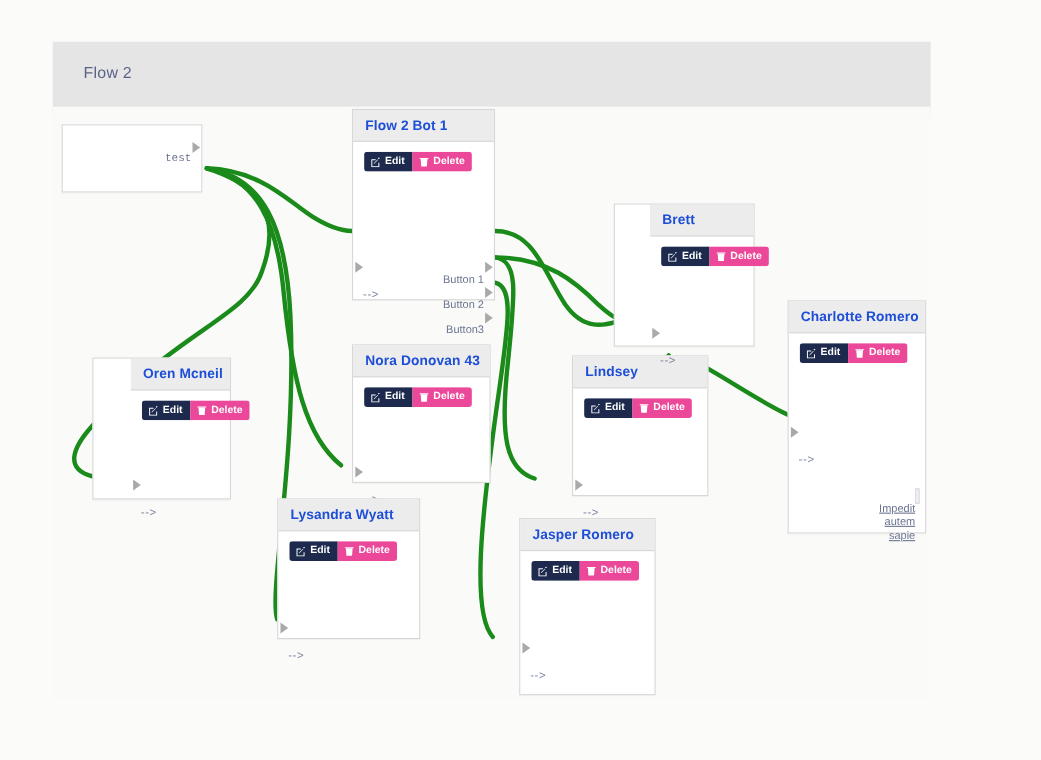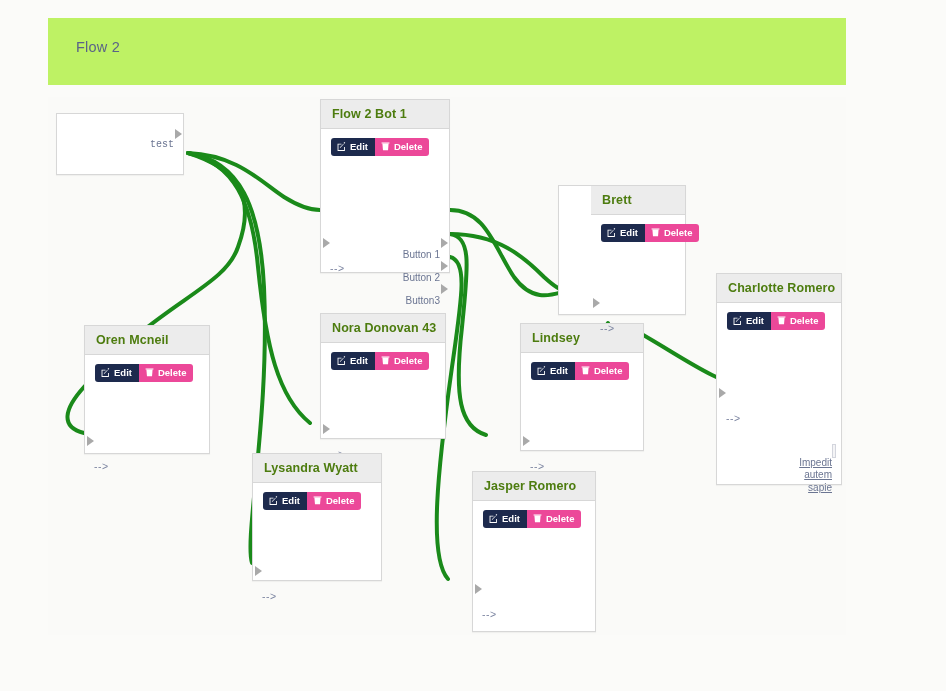--- a/index.html
+++ b/index.html
@@ -19,24 +19,24 @@
   
   #page-root {
     position: absolute;
     inset: 0;
     background: #fbfbf9;
   }
 
   .flow-header {
     position: absolute;
     left: 48px;
-    top: 18px;
+    top: 38px;
     width: 798px;
     height: 67px;
-    background: #bef264;
+    background: #e5e5e5;
     box-sizing: border-box;
   }
   .flow-header-title {
     position: absolute;
     left: 28px;
     top: 21px;
     font-size: 14.5px;
     color: #5a6387;
     letter-spacing: 0.2px;
   }
@@ -74,41 +74,41 @@
     border: 1px solid #d7d7d7;
     box-sizing: border-box;
     box-shadow: 0 1px 1px rgba(0,0,0,0.04);
   }
   .node-header {
     background: #ececec;
     border-bottom: 1px solid #d7d7d7;
     padding: 7px 10px 7px 11px;
     font-size: 12.5px;
     font-weight: bold;
-    color: #4d7c0f;
+    color: #1d4ed8;
     letter-spacing: 0.1px;
     white-space: nowrap;
     overflow: hidden;
   }
   .node-body {
     position: relative;
     height: calc(100% - 30px);
   }
 
   
   .btn-row {
     display: flex;
     margin: 9px 0 0 10px;
     width: max-content;
     border-radius: 3px;
     overflow: hidden;
   }
   .btn {
     display: flex;
-    align-items: center;
+    align-items: flex-end;
     gap: 4px;
     font-size: 9.5px;
     font-weight: bold;
     padding: 4px 7px 4px 6px;
     color: #ffffff;
     line-height: 1;
     white-space: nowrap;
     cursor: pointer;
   }
   .btn-edit { background: #1d2a4d; }
@@ -240,21 +240,21 @@
           <span>Button 2</span>
           <span class="port-dot-out" style="top:2px;"></span>
         </div>
         <div class="port port-out" style="top:144px;">
           <span>Button3</span>
           <span class="port-dot-out" style="top:2px;"></span>
         </div>
       </div>
     </div>
 
-    <div class="node" style="left:36px; top:228px; width:126px; height:129px;">
+    <div class="node" style="left:36px; top:228px; width:126px; height:129px;padding-left:34px;">
       <div class="node-header">Oren Mcneil</div>
       <div class="node-body">
         <div class="btn-row">
           <div class="btn btn-edit">
             <span>
               <svg width="9" height="9" viewBox="0 0 16 16">
                   <path d="M1 3h7v1.6H2.6v9.8h9.8V9H14v7H1z" fill="#fff"></path>
                   <path d="M14.7 1.3 13 3l-1.4-1.4L13.3 0z" fill="#fff"></path>
                   <path d="M12 4.1 6.4 9.7 5 10.9l.3-1.6L11 3.7z" fill="#fff"></path>
                 </svg>

